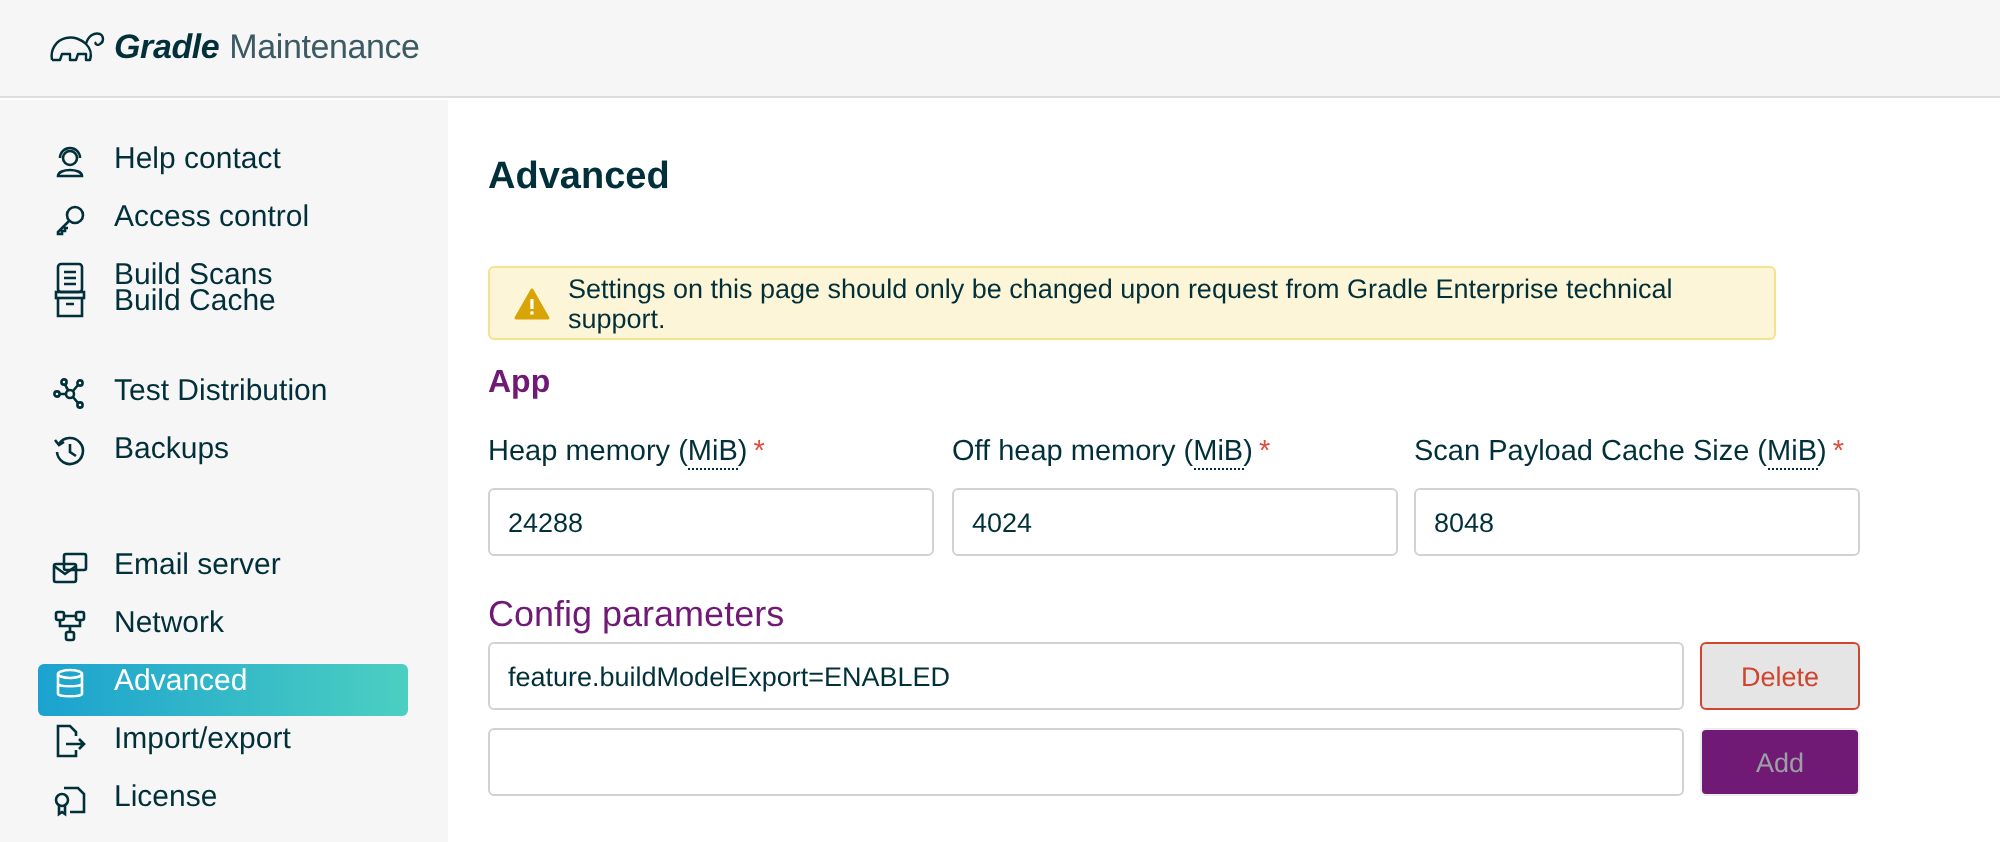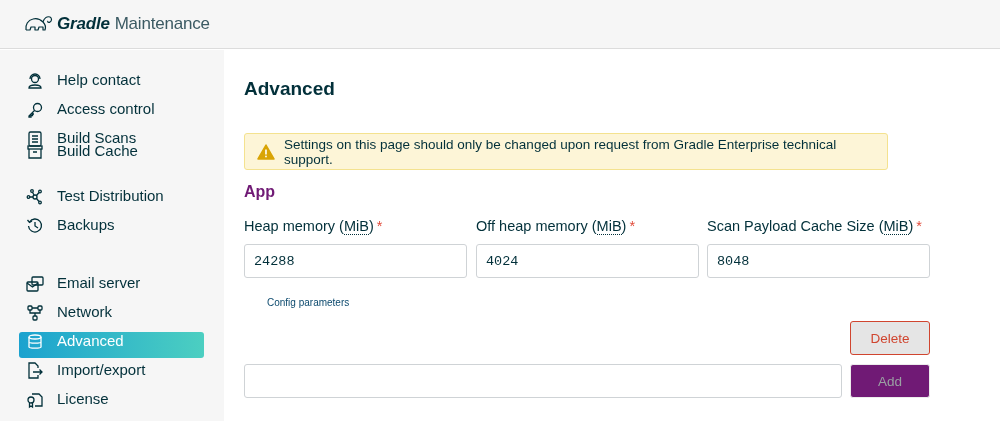--- a/index.html
+++ b/index.html
@@ -26,23 +26,23 @@
   .alert { position: absolute; left: 20px; top: 83px; width: 644px; height: 37px; background: #fdf5d7; border: 1px solid #f4e28f; border-radius: 3px; display: flex; align-items: center; }
   .alert .warn { margin-left: 12px; width: 18px; height: 16px; }
   .alert .msg { margin-left: 9px; font-size: 13.5px; color: #02303a; }
 
   .section-title { position: absolute; left: 20px; top: 133px; font-size: 16px; color: #701a75; }
 
   .field { position: absolute; top: 168px; width: 223px; }
   .field-label { font-size: 14.5px; color: #02303a; height: 22px; }
   .field-label abbr { text-decoration: none; border-bottom: 1px dotted #02303a; }
   .req { color: #e04b3a; margin-left: 3px; }
-  .input { display: block; margin-top: 4px; width: 223px; height: 34px; border: 1px solid #cfd3d6; border-radius: 3px; padding: 6px 9px; font-size: 13.5px; font-family: Liberation Mono, monospace; color: #02303a; background: #fff; }
-
-  .config-label { position: absolute; left: 20px; top: 247px; font-size: 10px; color: #0c4a6e; margin-left: 23px; }
+  .input { display: block; margin-top: 4px; width: 223px; height: 34px; border: 1px solid #cfd3d6; border-radius: 3px; padding: 6px 9px; font-size: 13.5px; font-family: Liberation Sans, sans-serif; color: #02303a; background: #fff; }
+
+  .config-label { position: absolute; left: 20px; top: 247px; font-size: 18px; color: #701a75; }
   .config-input { position: absolute; left: 20px; width: 598px; height: 34px; border: 1px solid #cfd3d6; border-radius: 3px; padding: 0 9px; font-size: 13.5px; font-family: "Liberation Sans", sans-serif; color: #02303a; background: #fff; }
   .btn { position: absolute; left: 626px; width: 80px; height: 34px; border-radius: 3px; font-size: 13.5px; font-family: "Liberation Sans", sans-serif; display: flex; align-items: center; justify-content: center; cursor: pointer; }
   .btn-delete { top: 271px; border: 1px solid #d0452f; color: #d0452f; background: #e5e5e5; }
   .btn-add { top: 314px; border: 1px solid #ececec; color: #9aa0a3; background: #701a75; }
 </style>
 </head>
 <body>
 
 <div class="header">
   <div class="logo">
@@ -187,16 +187,17 @@
   <div class="field" style="left:252px">
     <div class="field-label"><span>Off heap memory (</span><abbr>MiB</abbr><span>)</span><span class="req">*</span></div>
     <input class="input" type="text" value="4024" style="">
   </div>
   <div class="field" style="left:483px">
     <div class="field-label"><span>Scan Payload Cache Size (</span><abbr>MiB</abbr><span>)</span><span class="req">*</span></div>
     <input class="input" type="text" value="8048" style="">
   </div>
 
   <div class="config-label">Config parameters</div>
+  <input class="config-input" style="top: 271px;" type="text" value="feature.buildModelExport=ENABLED">
   <button class="btn btn-delete">Delete</button>
   <input class="config-input" style="top: 314px;" type="text" placeholder="">
   <button class="btn btn-add">Add</button>
 </div>
 
 </body></html>

